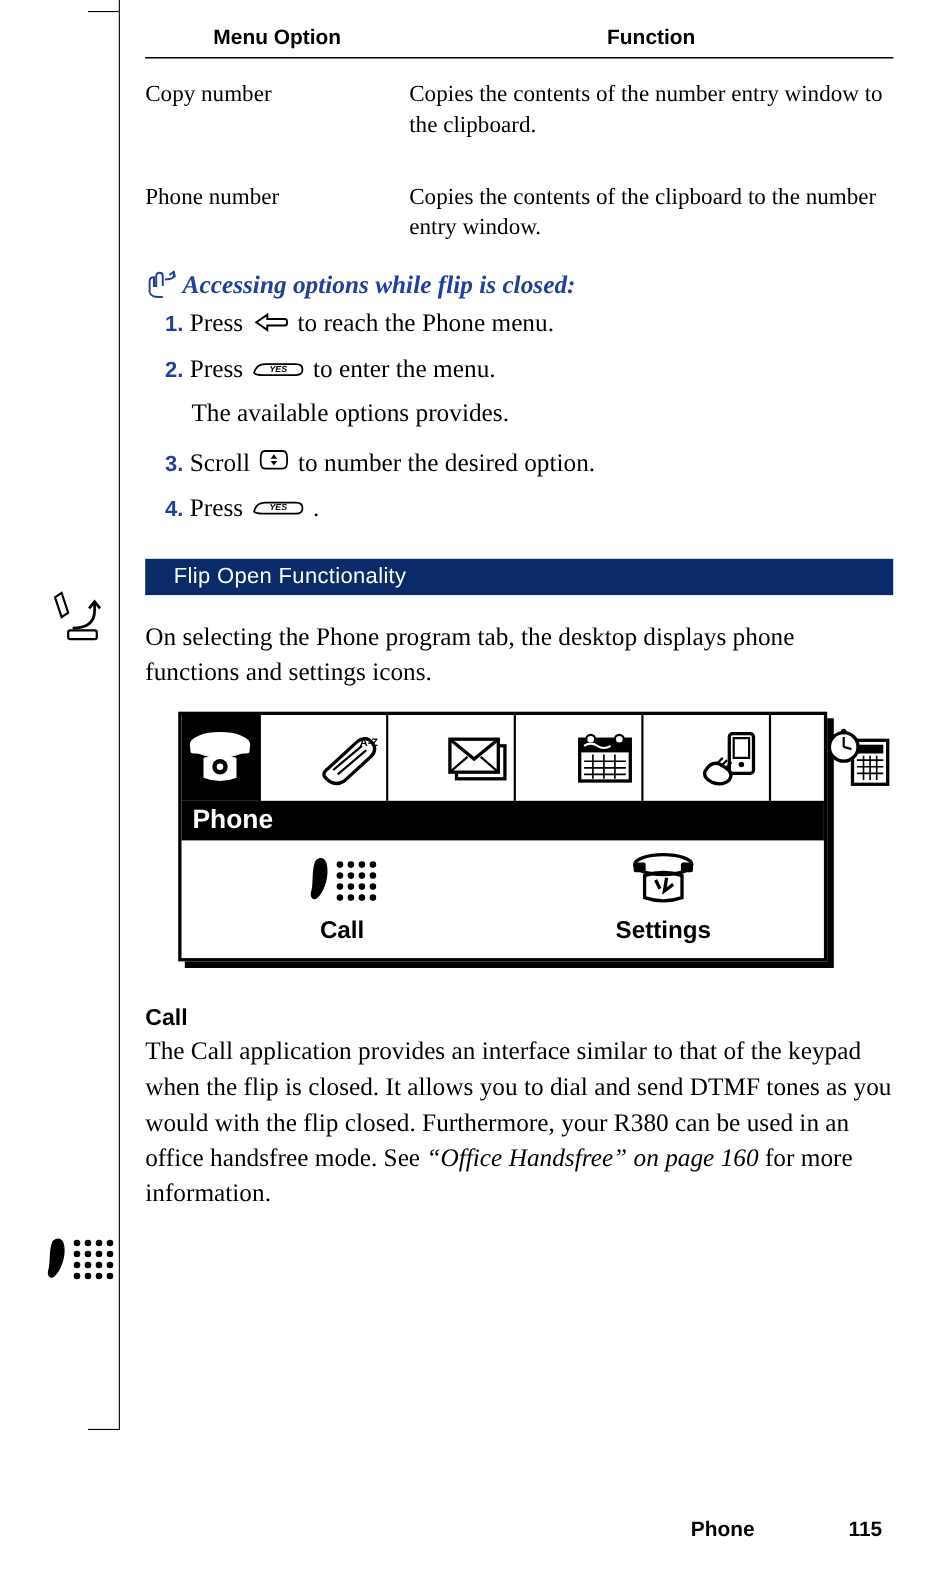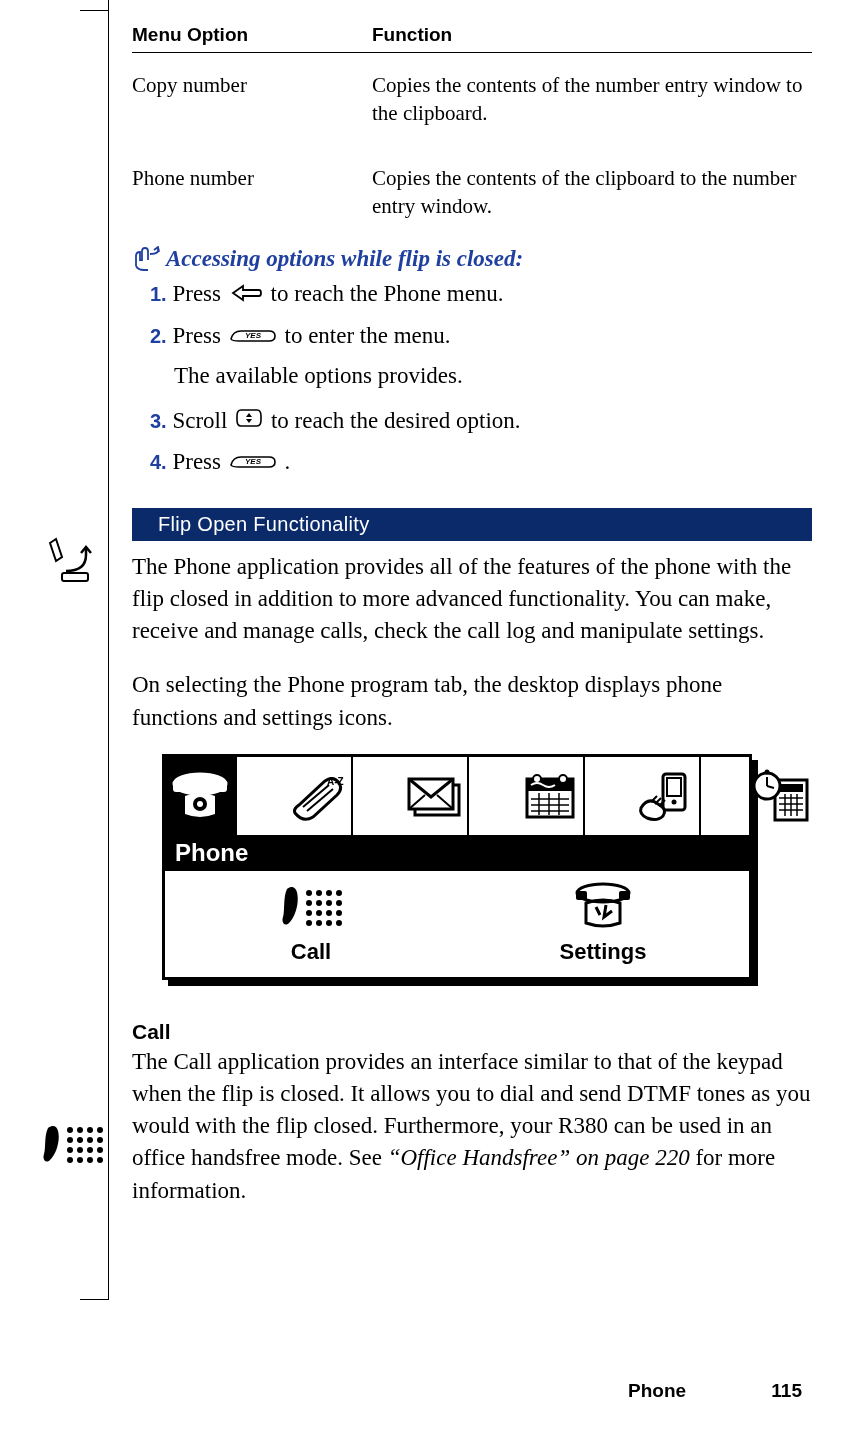--- a/index.html
+++ b/index.html
@@ -31,21 +31,21 @@
     left: 132px;
     top: 20px;
     width: 680px;
   }
   table.options {
     width: 100%;
     border-collapse: collapse;
     margin-bottom: 8px;
   }
   table.options th {
-    text-align: left;
+    text-align: center;
     font-family: Arial, Helvetica, sans-serif;
     font-weight: bold;
     font-size: 19px;
     padding: 4px 0 6px 0;
     border-bottom: 1px solid #000;
   }
   table.options th:first-child { width: 240px; }
   table.options td {
     font-size: 21px;
     padding: 18px 0;
@@ -271,37 +271,36 @@
   <ol class="steps">
     <li>
       <span class="num">3.</span>
       <span>Scroll </span>
       <span class="inline-key">
         <svg width="28" height="24" viewBox="0 0 28 24">
             <path d="M6 4 L22 4 Q26 4 26 10 L26 14 Q26 20 22 20 L6 20 Q2 20 2 14 L2 10 Q2 4 6 4 Z" fill="none" stroke="#000" stroke-width="1.6"></path>
             <path d="M14 7 L11 11 L17 11 Z M14 17 L11 13 L17 13 Z" fill="#000"></path>
           </svg>
       </span>
-      <span> to reach the desired option.</span>
+      <span> to number the desired option.</span>
     </li>
     <li>
       <span class="num">4.</span>
       <span>Press </span>
       <span class="inline-key">
         <svg width="48" height="20" viewBox="0 0 48 20">
           <path d="M2 14 Q4 6 12 6 L40 6 Q46 6 46 11 Q46 16 40 16 L10 16 Q3 16 2 14 Z" fill="none" stroke="#000" stroke-width="1.6"></path>
           <text x="24" y="13" font-family="Arial" font-size="8" font-style="italic" font-weight="bold" text-anchor="middle">YES</text>
         </svg>
       </span>
       <span>.</span>
     </li>
   </ol>
 
   <div class="section-bar">Flip Open Functionality</div>
-  <div class="para">The Phone application provides all of the features of the phone with the flip closed in addition to more advanced functionality. You can make, receive and manage calls, check the call log and manipulate settings.</div>
   <div class="para" style="margin-top:22px">On selecting the Phone program tab, the desktop displays phone functions and settings icons.</div>
 
   <div class="desktop-illustration">
     <div class="illus-frame">
       <div class="tab-row">
         <div class="tab selected">
           <svg width="70" height="56" viewBox="0 0 70 56">
             <ellipse cx="35" cy="16" rx="26" ry="10" fill="#fff" stroke="#fff" stroke-width="3"></ellipse>
             <rect x="8" y="14" width="12" height="10" rx="3" fill="#fff"></rect>
             <rect x="50" y="14" width="12" height="10" rx="3" fill="#fff"></rect>
@@ -403,21 +402,21 @@
             <path d="M26 26 L30 34 M36 24 L34 36 L42 30" stroke="#000" stroke-width="3" fill="none"></path>
           </svg>
           <div class="fn-label">Settings</div>
         </div>
       </div>
     </div>
   </div>
 
   <div class="sub-heading">Call</div>
   <div class="para" style="margin-top:2px">
-    <span>The Call application provides an interface similar to that of the keypad when the flip is closed. It allows you to dial and send DTMF tones as you would with the flip closed. Furthermore, your R380 can be used in an office handsfree mode. See </span><span class="italic-ref">“Office Handsfree” on page 220</span><span> for more information.</span>
+    <span>The Call application provides an interface similar to that of the keypad when the flip is closed. It allows you to dial and send DTMF tones as you would with the flip closed. Furthermore, your R380 can be used in an office handsfree mode. See </span><span class="italic-ref">“Office Handsfree” on page 160</span><span> for more information.</span>
   </div>
 
 </div>
 
 <div class="footer">
   <span class="sec">Phone</span>
   <span class="pg">115</span>
 </div>
 
 </body></html>

